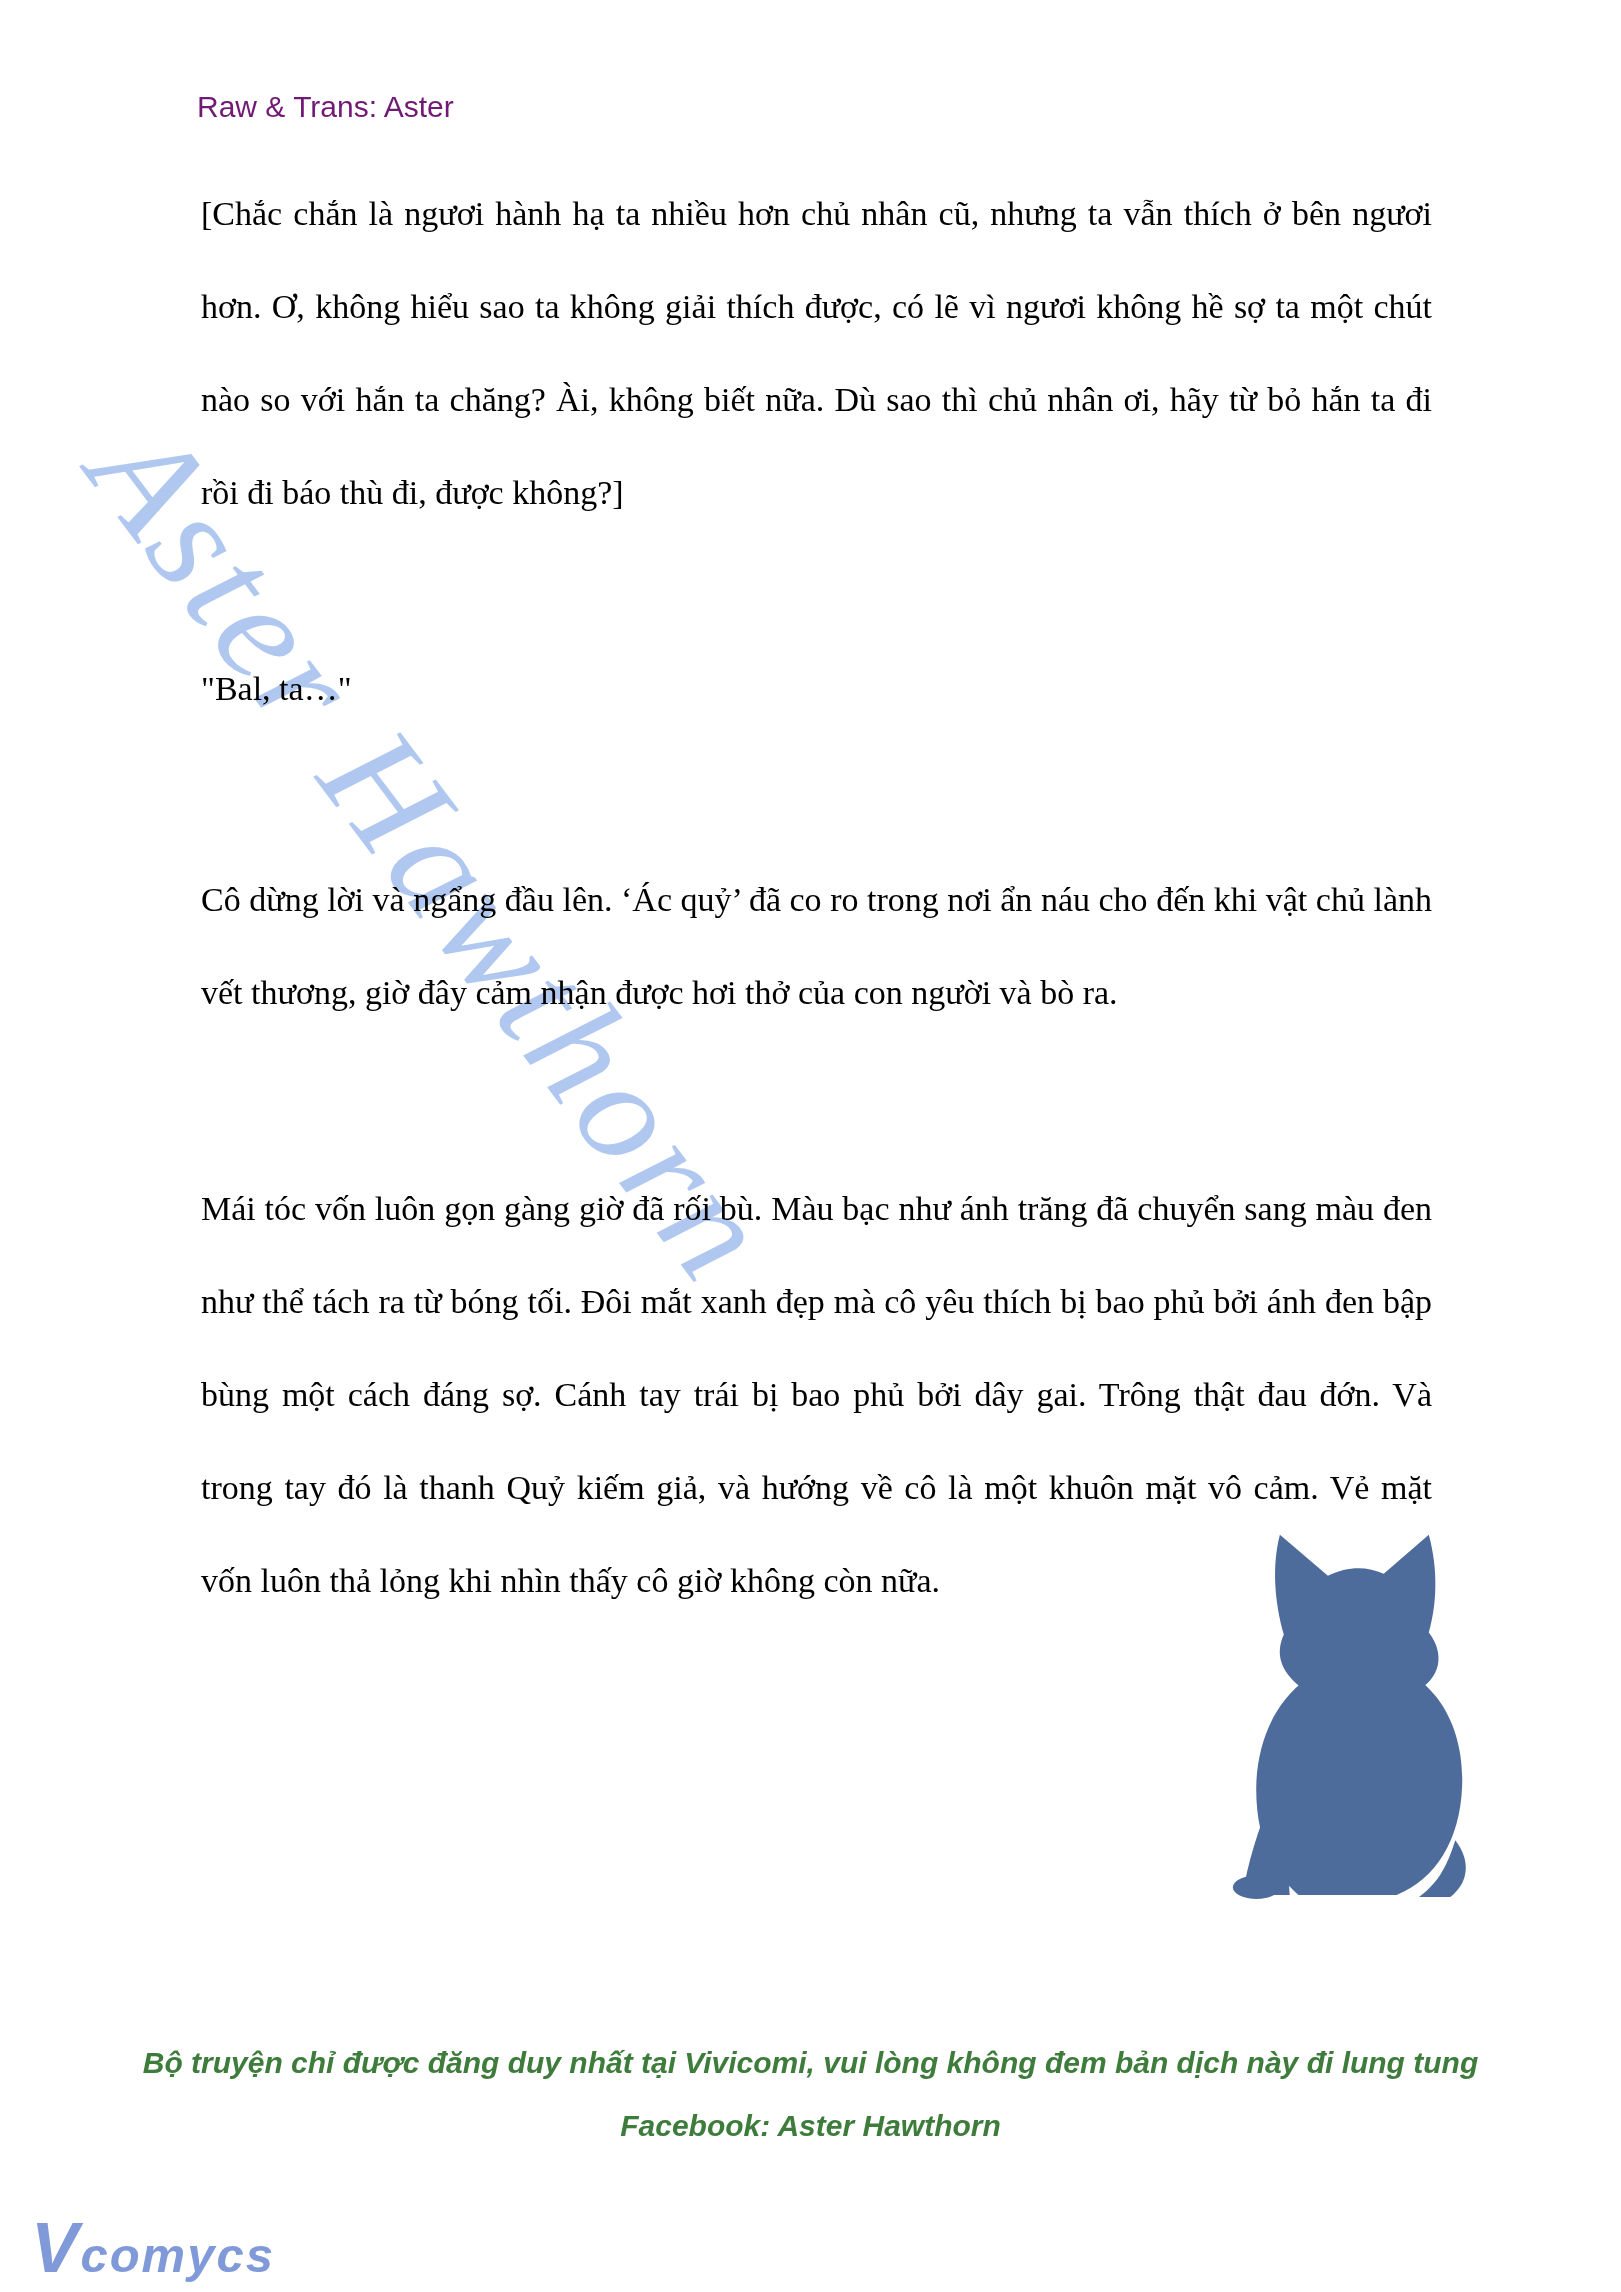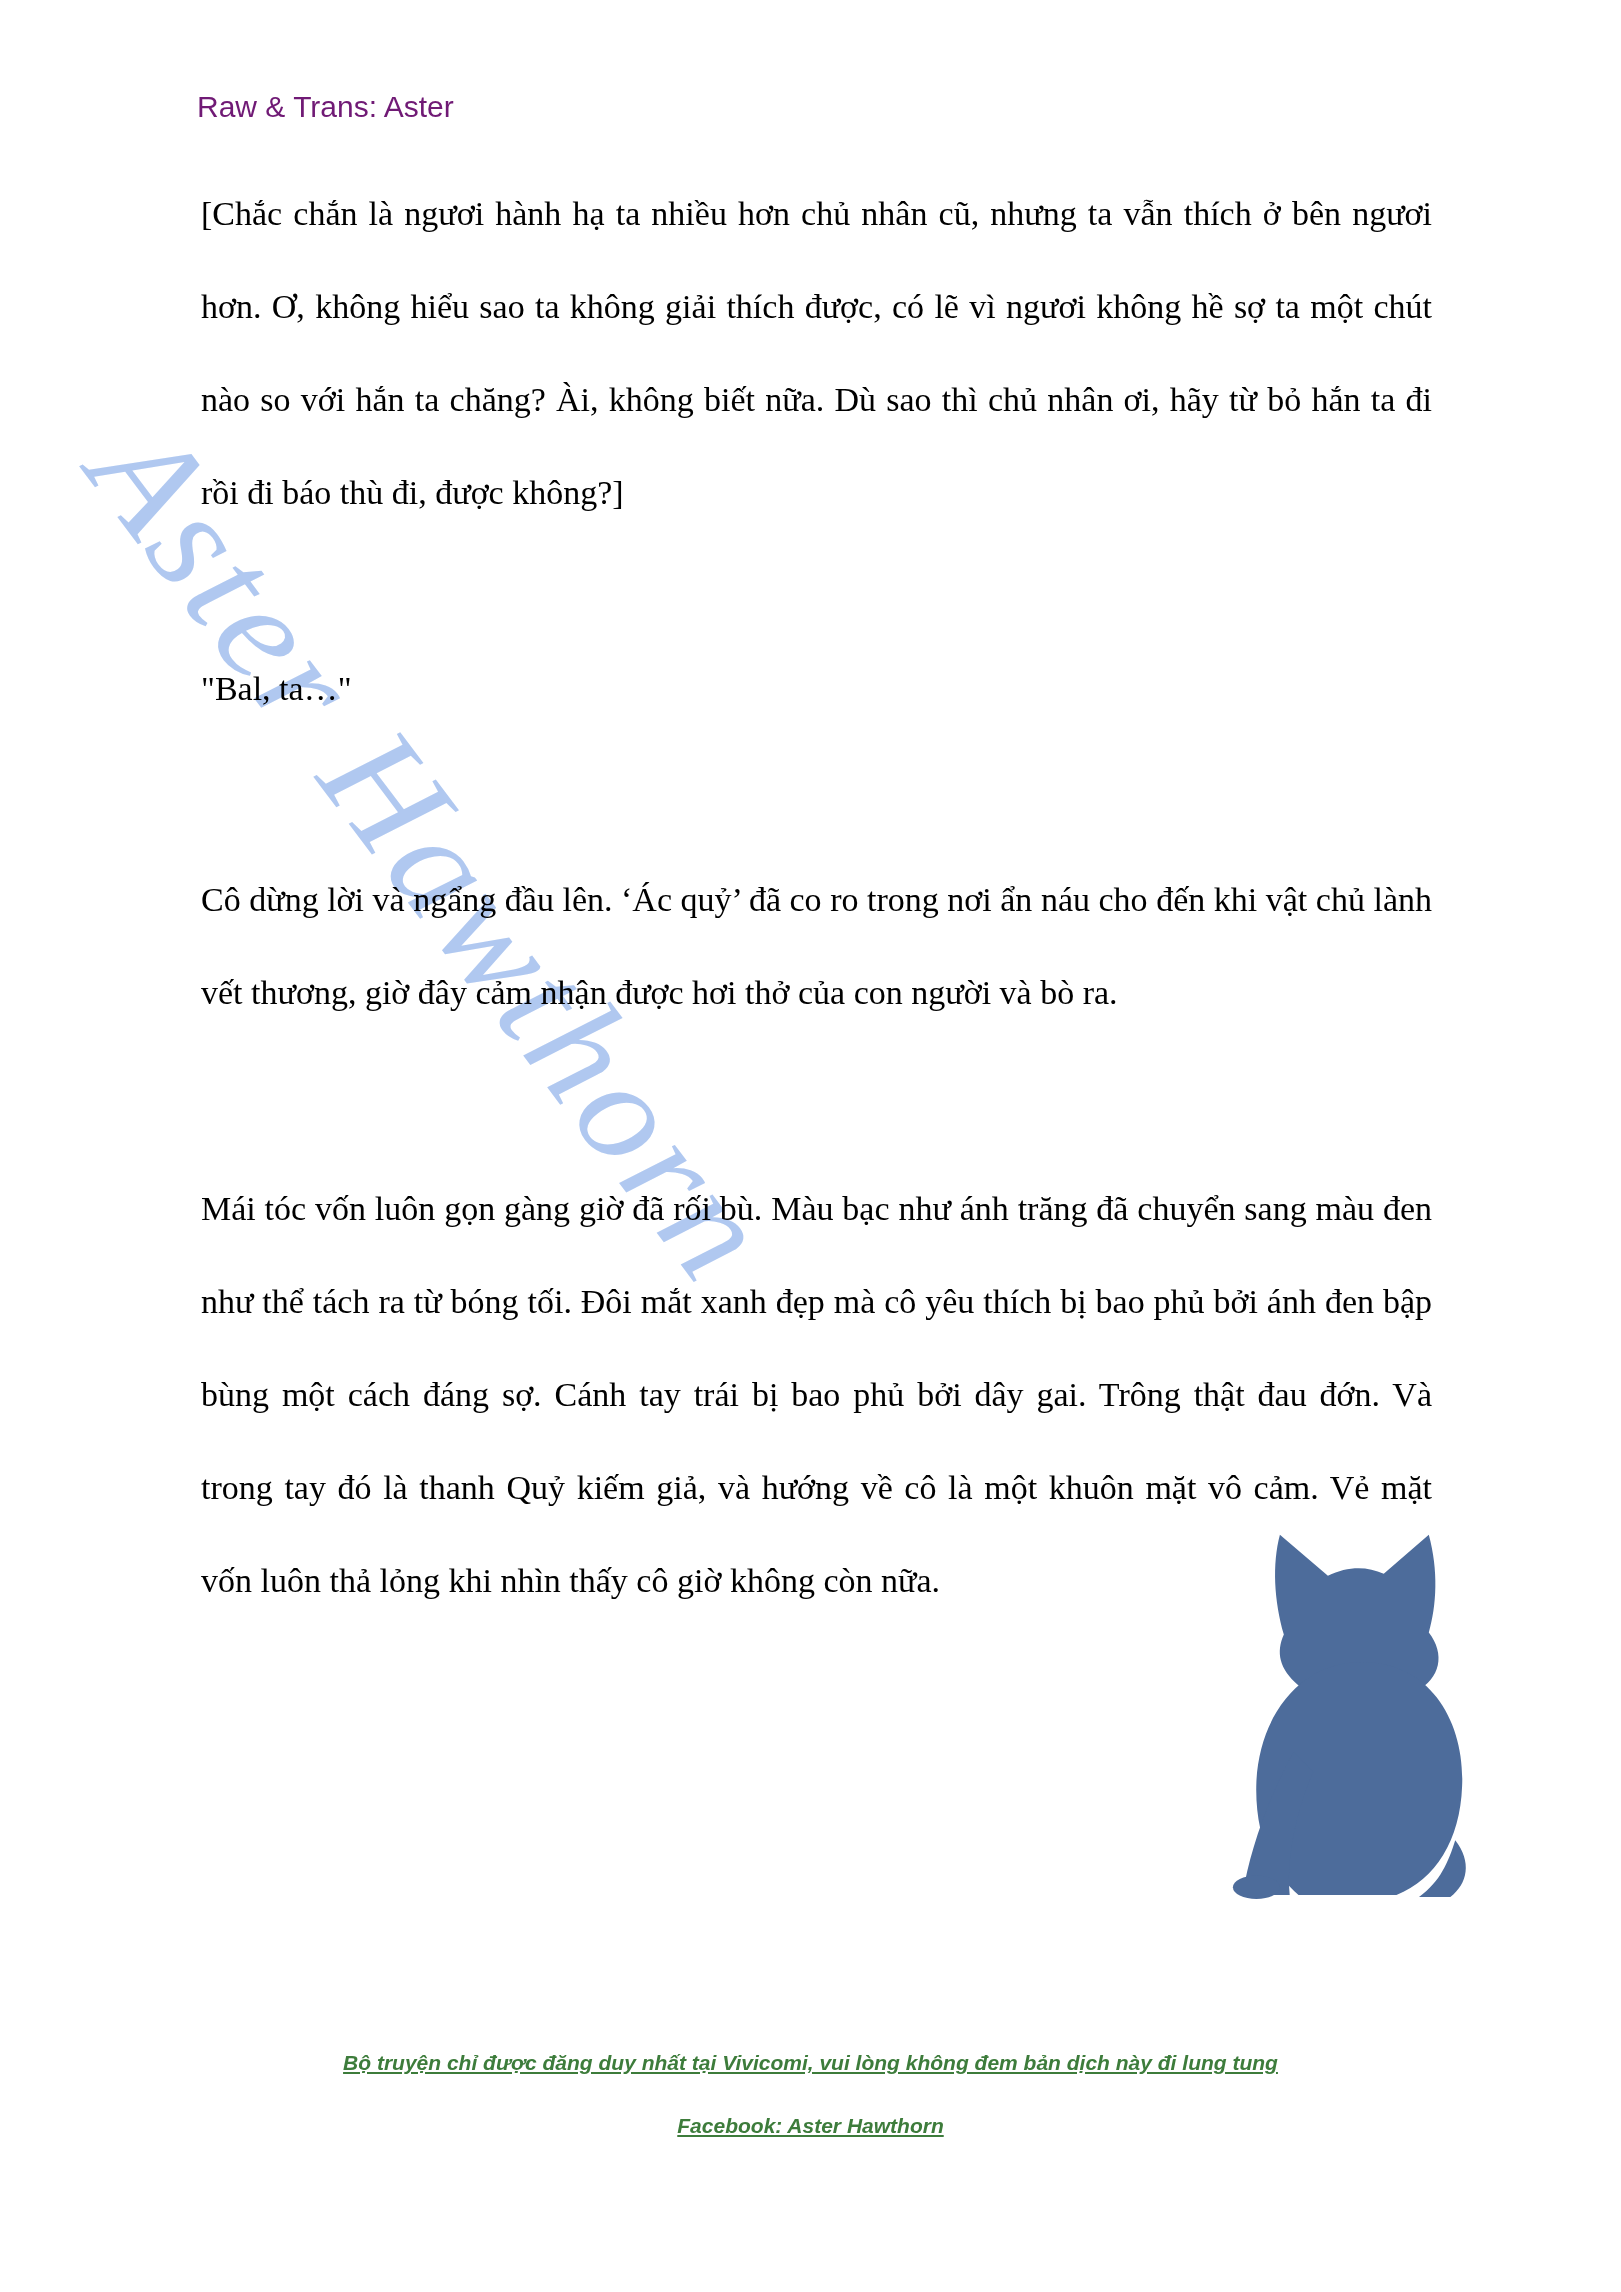--- a/index.html
+++ b/index.html
@@ -57,25 +57,24 @@
   .content p.gap-b{margin-top:118px;}
   .content p.gap-c{margin-top:123px;}
 
   
   .footer{
     position:absolute;left:0;top:2031px;width:1621px;
     text-align:center;
     font-family:"Liberation Sans", sans-serif;
     font-style:italic;
     font-weight:bold;
-    font-size:21px;
+    font-size:30px;
     line-height:63px;
     color:#3d7c3b;
     z-index:4;
-    text-decoration:underline;
   }
 
   
   .vcomycs-logo{
     position:absolute;left:31px;top:2207px;
     font-family:"Liberation Sans", sans-serif;
     font-style:italic;
     font-weight:700;
     font-size:49px;
     letter-spacing:2px;
@@ -115,15 +114,16 @@
     <p class="gap-a">"Bal, ta…"</p>
     <p class="gap-b">Cô dừng lời và ngẩng đầu lên. ‘Ác quỷ’ đã co ro trong nơi ẩn náu cho đến khi vật chủ lành vết thương, giờ đây cảm nhận được hơi thở của con người và bò ra.</p>
     <p class="gap-c">Mái tóc vốn luôn gọn gàng giờ đã rối bù. Màu bạc như ánh trăng đã chuyển sang màu đen như thể tách ra từ bóng tối. Đôi mắt xanh đẹp mà cô yêu thích bị bao phủ bởi ánh đen bập bùng một cách đáng sợ. Cánh tay trái bị bao phủ bởi dây gai. Trông thật đau đớn. Và trong tay đó là thanh Quỷ kiếm giả, và hướng về cô là một khuôn mặt vô cảm. Vẻ mặt vốn luôn thả lỏng khi nhìn thấy cô giờ không còn nữa.</p>
   </div>
 
   <div class="footer">
     <div>Bộ truyện chỉ được đăng duy nhất tại Vivicomi, vui lòng không đem bản dịch này đi lung tung</div>
     <div>Facebook: Aster Hawthorn</div>
   </div>
 
+  <div class="vcomycs-logo">Vcomycs</div>
 
 </div>
 
 
 </body></html>

